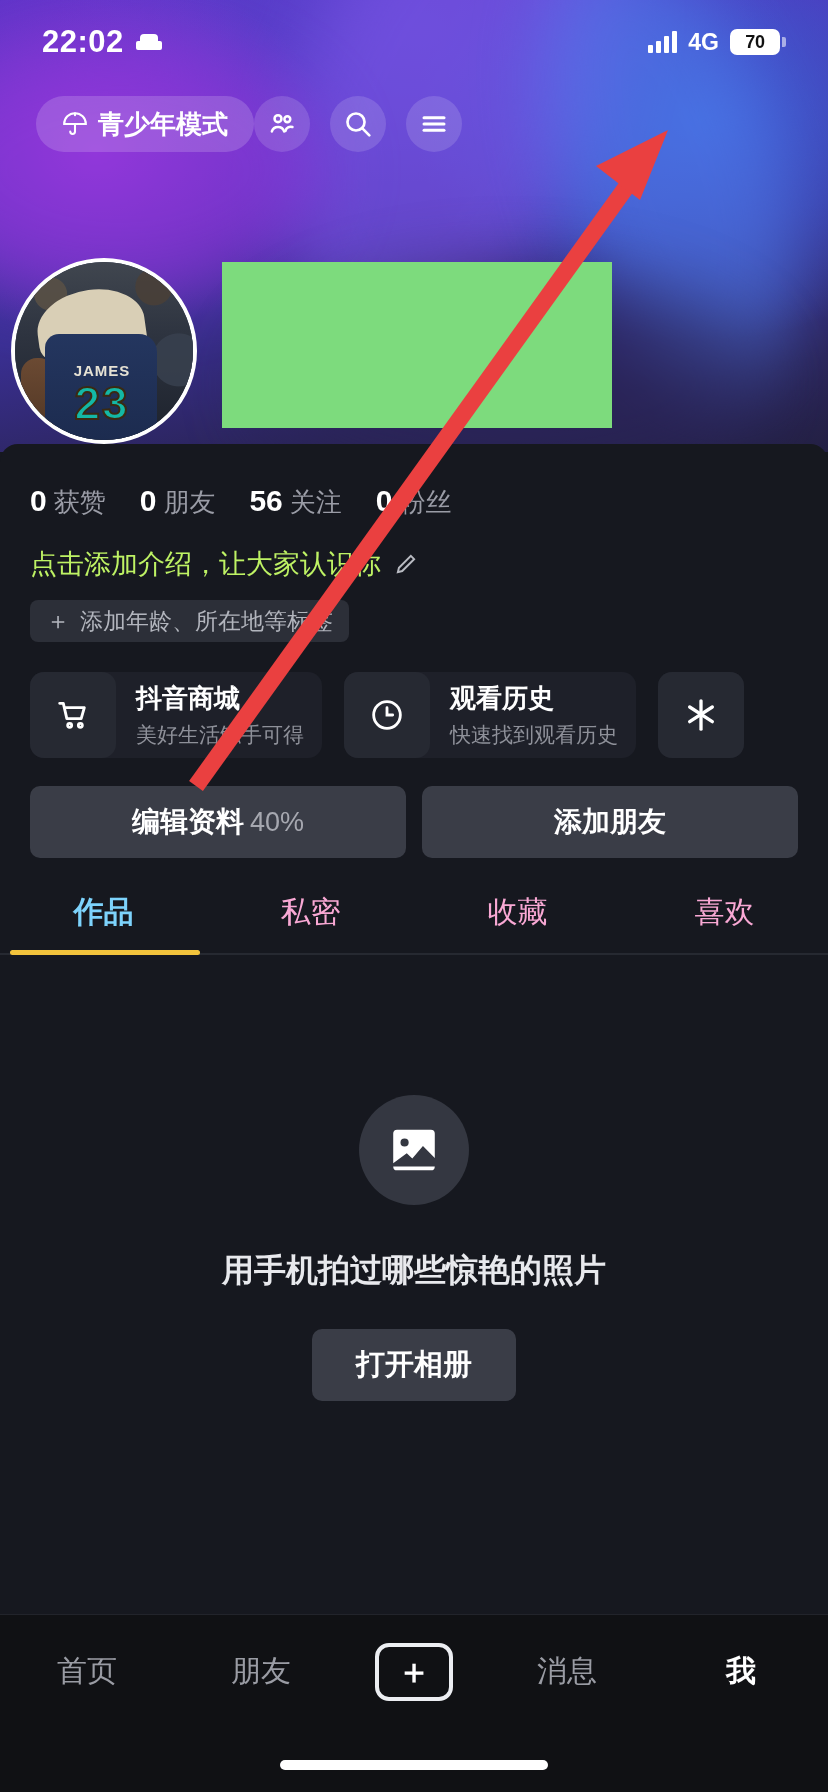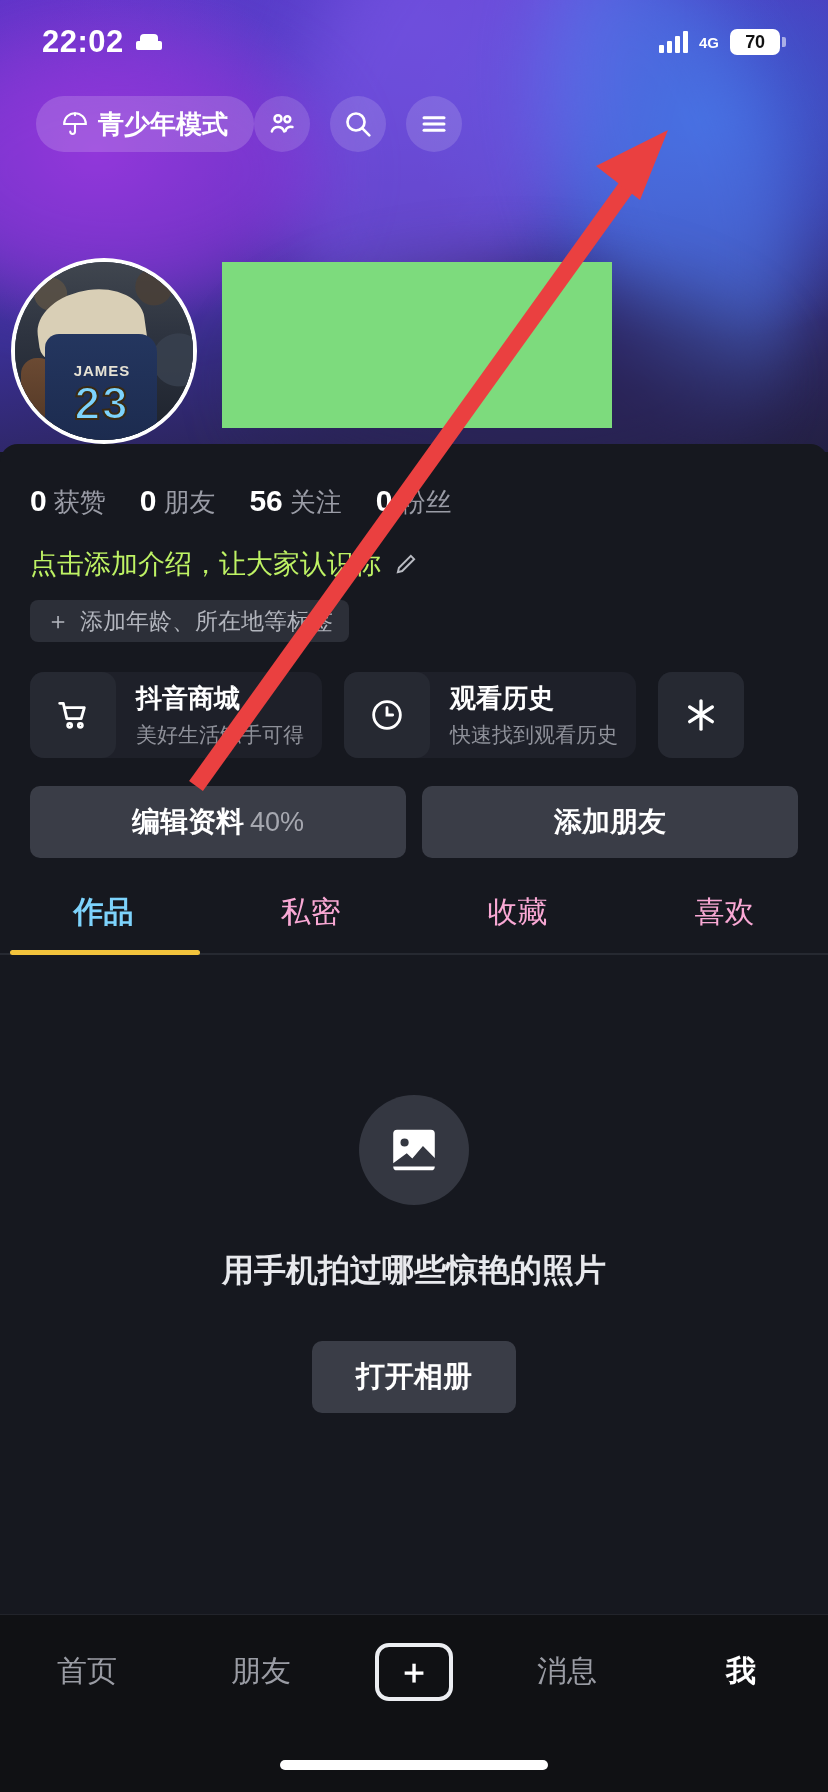--- a/index.html
+++ b/index.html
@@ -48,21 +48,21 @@
   }
   .sb-left { display: flex; align-items: center; gap: 12px; }
   .sb-time { font-size: 31px; font-weight: 700; letter-spacing: .5px; }
   .sb-right { display: flex; align-items: center; gap: 11px; }
   .sig { display: flex; align-items: flex-end; gap: 3px; height: 22px; }
   .sig i { width: 5px; background: #fff; border-radius: 1px; display: block; }
   .sig i:nth-child(1){ height: 8px; }
   .sig i:nth-child(2){ height: 12px; }
   .sig i:nth-child(3){ height: 17px; }
   .sig i:nth-child(4){ height: 22px; }
-  .net { font-size: 15px; font-weight: 600; }
+  .net { font-size: 23px; font-weight: 600; }
   .batt {
     position: relative;
     width: 50px; height: 26px;
     border-radius: 7px;
     background: #fff;
     display: flex; align-items: center; justify-content: center;
   }
   .batt span { color: #111; font-size: 18px; font-weight: 800; letter-spacing: -.3px; }
   .batt::after {
     content: ""; position: absolute; right: -6px; top: 8px;
@@ -135,21 +135,21 @@
     background: linear-gradient(180deg,#24365f 0%, #1b2a4d 100%);
     border-radius: 14px 18px 6px 6px;
   }
   .av-name {
     position:absolute; left:40px; top:100px; width:94px;
     text-align:center; color:#e6e2d4; font-size:15px; font-weight:800;
     letter-spacing:1px; font-family:"Liberation Sans", sans-serif;
   }
   .av-num {
     position:absolute; left:40px; top:118px; width:94px;
-    text-align:center; color:#7dd3fc; font-size:46px; font-weight:800;
+    text-align:center; color:#14b8a6; font-size:46px; font-weight:800;
     letter-spacing:2px; line-height:1;
     -webkit-text-stroke: 2px #3a2a12;
   }
   .av-arm {
     position:absolute; left:6px; top:96px; width:34px; height:96px;
     background: linear-gradient(180deg,#6b4a33,#4a3120); border-radius: 16px;
   }
 
   .name-redaction {
     position: absolute; left: 222px; top: 262px;
@@ -252,21 +252,21 @@
   .empty-ico {
     width: 110px; height: 110px; border-radius: 50%;
     background: #343741;
     display: flex; align-items: center; justify-content: center;
   }
   .empty-text {
     margin-top: 44px; color: #e8e9ed;
     font-size: 32px; font-weight: 600;
   }
   .empty-btn {
-    margin-top: 48px;
+    margin-top: 36px;
     padding: 0 44px; height: 72px;
     background: #3a3d47; border-radius: 10px;
     display: flex; align-items: center; justify-content: center;
     color: #fff; font-size: 29px; font-weight: 600;
   }
 
   
   .bottomnav {
     position: absolute; left: 0; bottom: 0;
     width: 828px; height: 178px;

